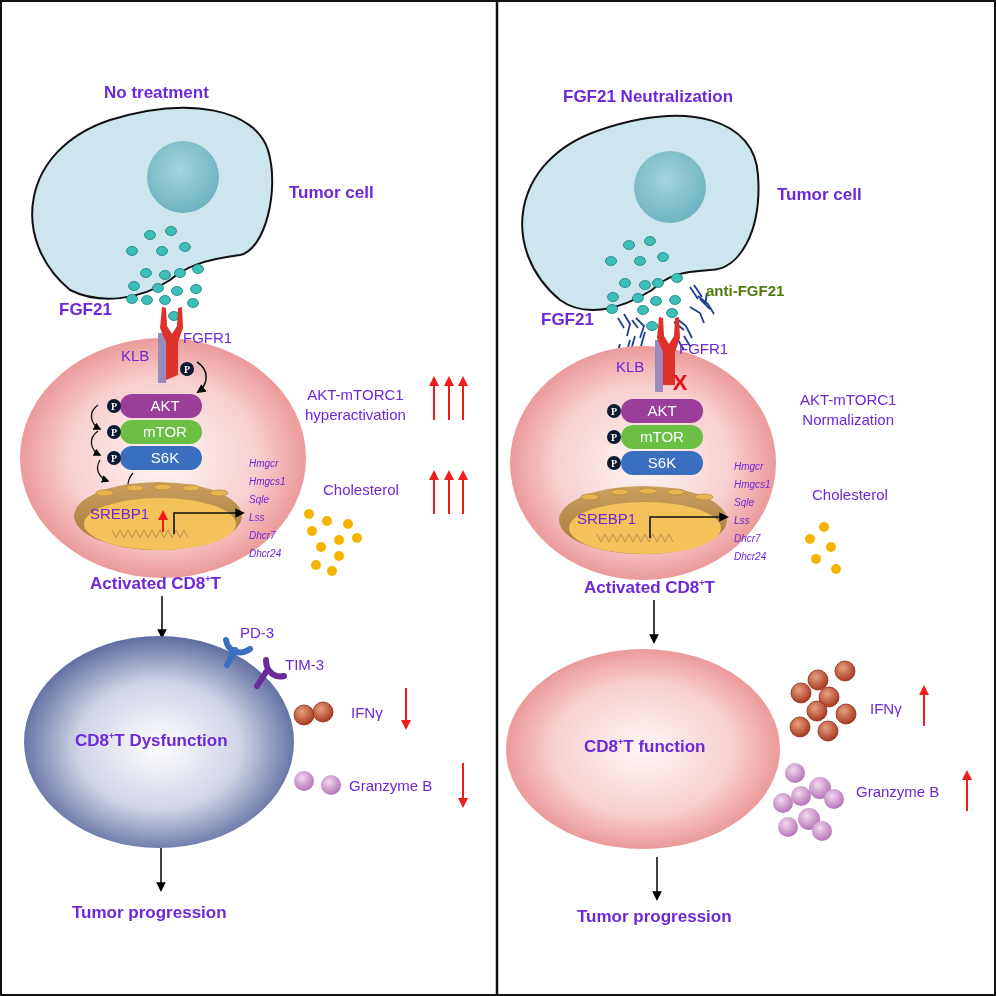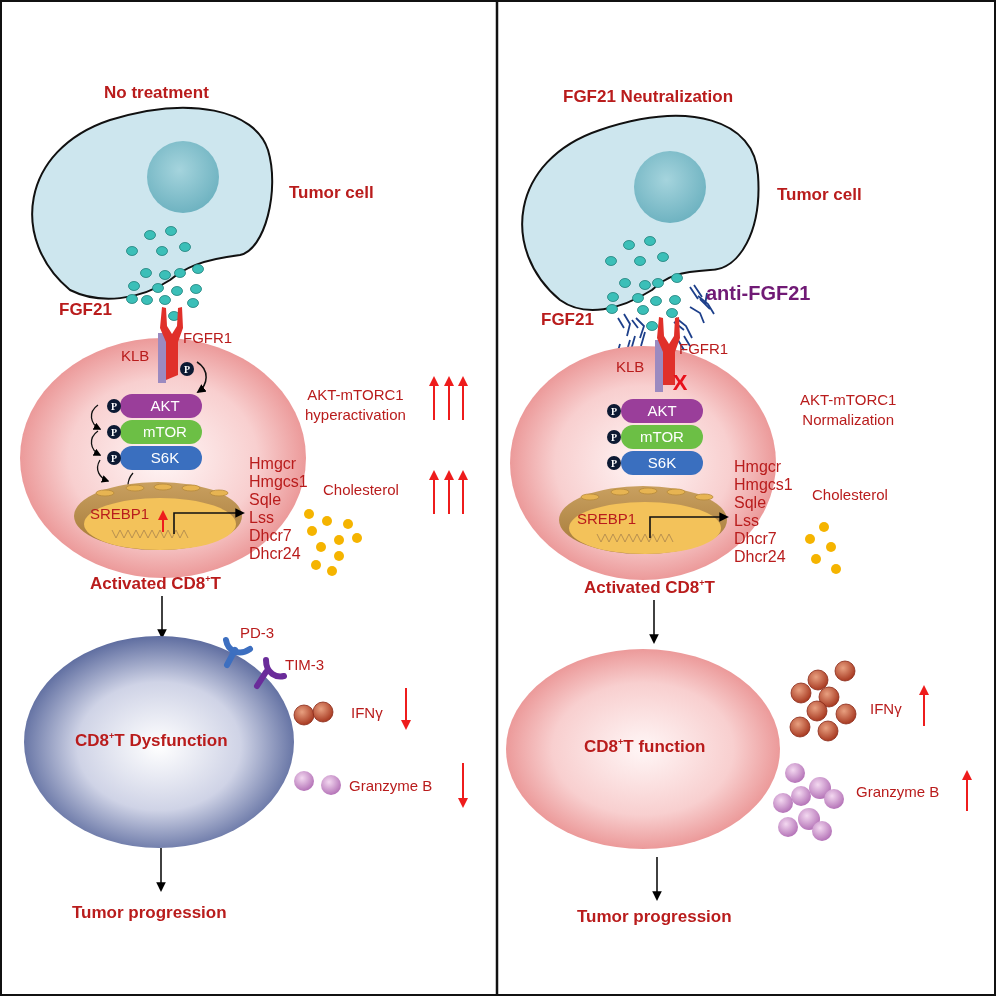--- a/index.html
+++ b/index.html
@@ -1,23 +1,23 @@
 <!DOCTYPE html>
 <html><head>
 <meta charset="utf-8">
 <style>
   html,body{margin:0;padding:0;background:#fff;}
   body{width:996px;height:996px;position:relative;overflow:hidden;font-family:"Liberation Sans",sans-serif;}
   #frame{position:absolute;left:0;top:0;width:996px;height:996px;}
-  .lbl{position:absolute;white-space:nowrap;color:#b91c1c;}
+  .lbl{position:absolute;white-space:nowrap;color:#6d28d9;}
   .title{font-size:17px;font-weight:bold;}
   .big{font-size:17px;font-weight:bold;text-align:center;}
   .norm{font-size:15px;}
-  .gene{font-size:16px;line-height:18px;}
-  .anti{color:#701a75;font-size:20px;font-weight:bold;}
+  .gene{font-size:10px;font-style:italic;line-height:18px;}
+  .anti{color:#4d7c0f;font-size:15px;font-weight:bold;}
   sup{font-size:9px;}
 </style>
 </head>
 <body>
 
 <svg id="frame" width="996" height="996" viewBox="0 0 996 996" xmlns="http://www.w3.org/2000/svg">
   <defs>
     <radialGradient id="tcellPink" cx="50%" cy="50%" r="55%">
       <stop offset="0%" stop-color="#fff6f6"></stop>
       <stop offset="60%" stop-color="#f8cfcf"></stop>

